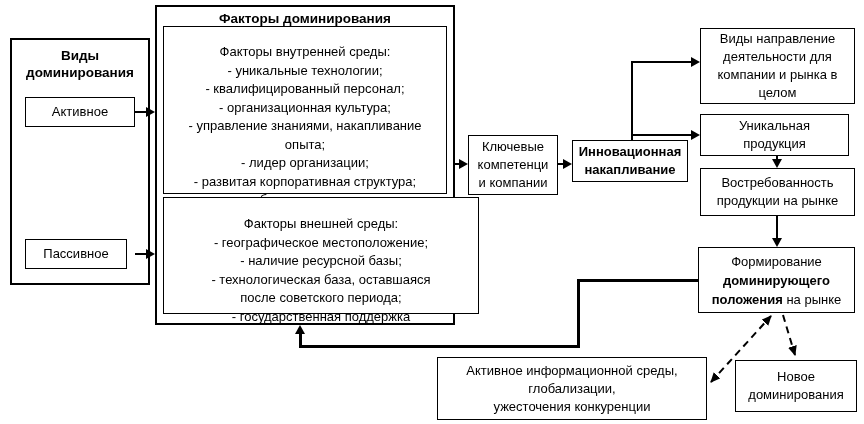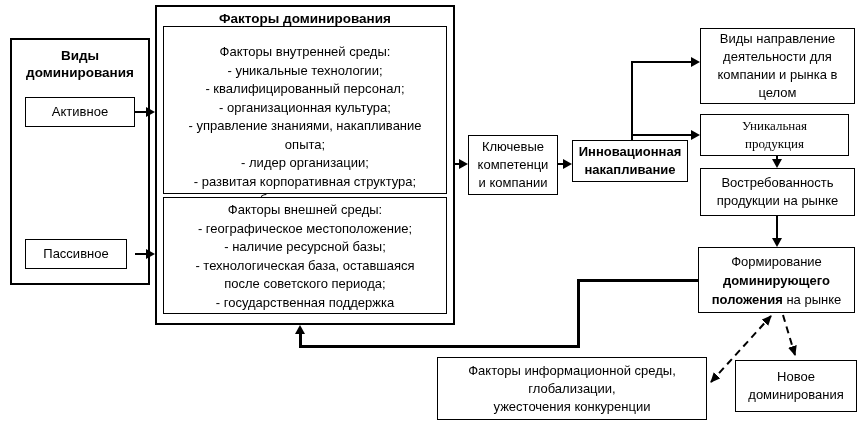--- a/index.html
+++ b/index.html
@@ -65,21 +65,21 @@
         <div>- уникальные технологии;</div>
         <div>- квалифицированный персонал;</div>
         <div>- организационная культура;</div>
         <div>- управление знаниями, накапливание</div>
         <div>опыта;</div>
         <div>- лидер организации;</div>
         <div>- развитая корпоративная структура;</div>
         <div>- бренд компании</div>
       </div>
   </div>
-  <div class="box top-align" style="left:163px;top:197px;width:284px;height:117px;line-height:18.5px;padding-top:3px;">
+  <div class="box top-align" style="left:163px;top:197px;width:316px;height:117px;line-height:18.5px;padding-top:17px;">
     <div>
         <div>Факторы внешней среды:</div>
         <div>- географическое местоположение;</div>
         <div>- наличие ресурсной базы;</div>
         <div>- технологическая база, оставшаяся</div>
         <div>после советского периода;</div>
         <div>- государственная поддержка</div>
       </div>
   </div>
 
@@ -99,21 +99,21 @@
   </div>
 
   <div class="box" style="left:700px;top:28px;width:155px;height:76px;">
     <div>
         <div>Виды направление</div>
         <div>деятельности для</div>
         <div>компании и рынка в</div>
         <div>целом</div>
       </div>
   </div>
-  <div class="box" style="left:700px;top:114px;width:149px;height:42px;font-family:Liberation Serif, serif;">
+  <div class="box" style="left:700px;top:114px;width:149px;height:42px;">
     <div>
         <div>Уникальная</div>
         <div>продукция</div>
       </div>
   </div>
   <div class="box" style="left:700px;top:168px;width:155px;height:48px;">
     <div>
         <div>Востребованность</div>
         <div>продукции на рынке</div>
       </div>
@@ -127,21 +127,21 @@
   </div>
   <div class="box" style="left:735px;top:360px;width:122px;height:52px;">
     <div>
         <div>Новое</div>
         <div>доминирования</div>
       </div>
   </div>
 
   <div class="box" style="left:437px;top:357px;width:270px;height:63px;">
     <div>
-        <div>Факторы информационной среды,</div>
+        <div>Активное информационной среды,</div>
         <div>глобализации,</div>
         <div>ужесточения конкуренции</div>
       </div>
   </div>
 
   <div class="hline" style="left:135px;top:111px;width:12px;"></div>
   <div class="tri tri-right" style="left:146px;top:107px;"></div>
 
   <div class="hline" style="left:135px;top:253px;width:12px;"></div>
   <div class="tri tri-right" style="left:146px;top:249px;"></div>

